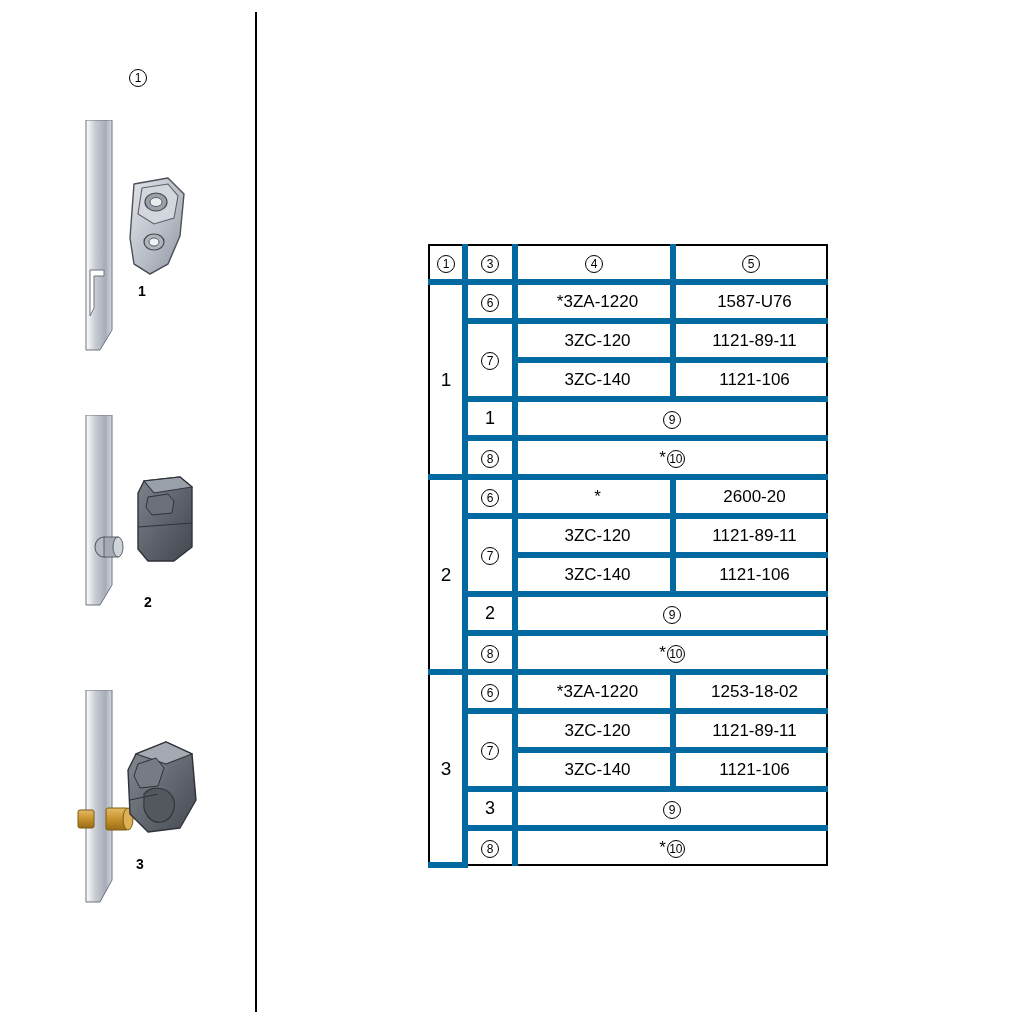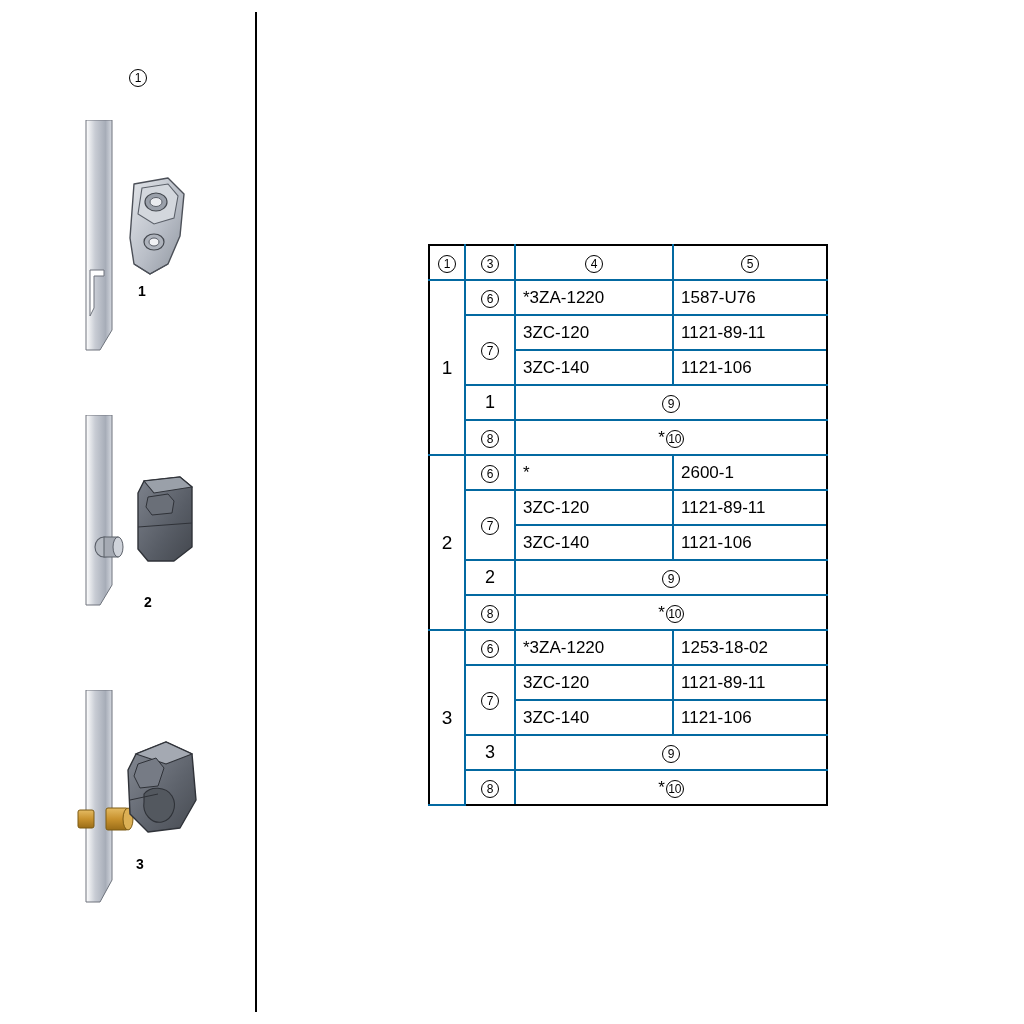--- a/index.html
+++ b/index.html
@@ -61,32 +61,32 @@
     top: 244px;
     width: 400px;
   }
   table.spec {
     border-collapse: collapse;
     table-layout: fixed;
     width: 400px;
     font-size: 17px;
   }
   table.spec td {
-    border: 2px solid #0369a1;
+    border: 6px solid #0369a1;
     padding: 0;
     height: 33px;
     vertical-align: middle;
   }
   .col-grp  { width: 36px; }
   .col-code { width: 50px; }
   .col-mid  { width: 158px; }
   .col-last { width: 154px; }
 
   .c { text-align: center; }
-  .l { text-align: left; padding-left: 7px !important; }
+  .l { text-align: center; padding-left: 7px !important; }
 
   .thick-top { border-top: 2px solid #000 !important; }
   .thick-left { border-left: 2px solid #000 !important; }
   .thick-right { border-right: 2px solid #000 !important; }
   .thick-bottom { border-bottom: 2px solid #000 !important; }
 
   .grp-num {
     font-size: 19px;
     text-align: center;
   }
@@ -273,21 +273,21 @@
           <span class="star">*</span><span class="callout">10</span>
         </td>
       </tr>
 
       <tr>
         <td class="grp-num thick-top thick-left" rowspan="5">2</td>
         <td class="c thick-top">
           <span class="callout">6</span>
         </td>
         <td class="l thick-top">*</td>
-        <td class="l thick-top thick-right">2600-1</td>
+        <td class="l thick-top thick-right">2600-20</td>
       </tr>
       <tr>
         <td class="c" rowspan="2">
           <span class="callout">7</span>
         </td>
         <td class="l" style="border-bottom:none">3ZC-120</td>
         <td class="l thick-right" style="border-bottom:none">1121-89-11</td>
       </tr>
       <tr>
         <td class="l">3ZC-140</td>

